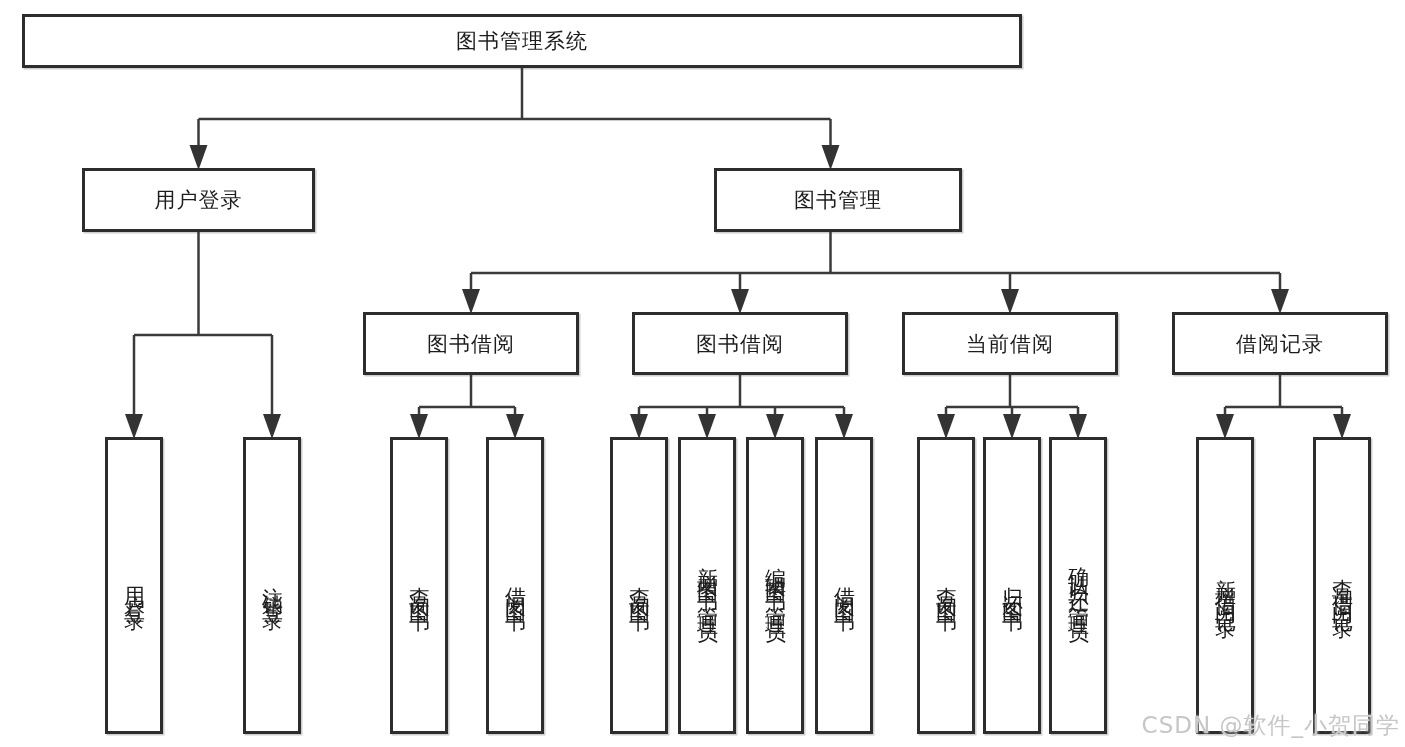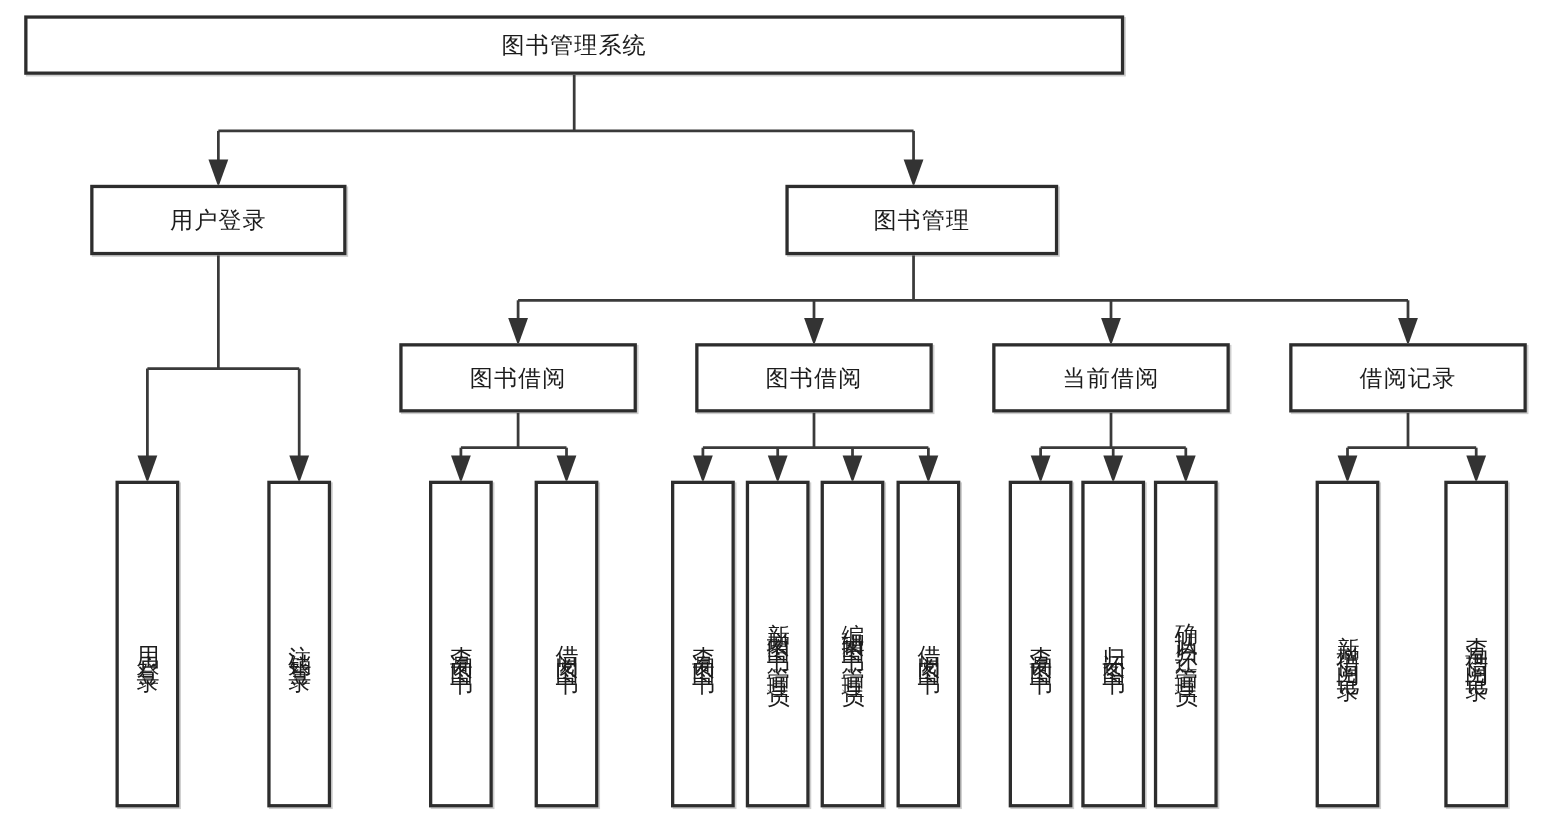--- a/index.html
+++ b/index.html
@@ -153,13 +153,14 @@
       <div class="node v" style="left: 1049px; top: 437px; width: 58px; height: 297px;">
         <span class="lbl">确认归还（管理员）</span>
       </div>
       <div class="node v" style="left: 1196px; top: 437px; width: 58px; height: 297px;">
         <span class="lbl">新增借阅记录</span>
       </div>
       <div class="node v" style="left: 1313px; top: 437px; width: 58px; height: 297px;">
         <span class="lbl">查询借阅记录</span>
       </div>
     </div>
+  <div class="watermark">CSDN @软件_小贺同学</div>
 </div>
 
 </body></html>

